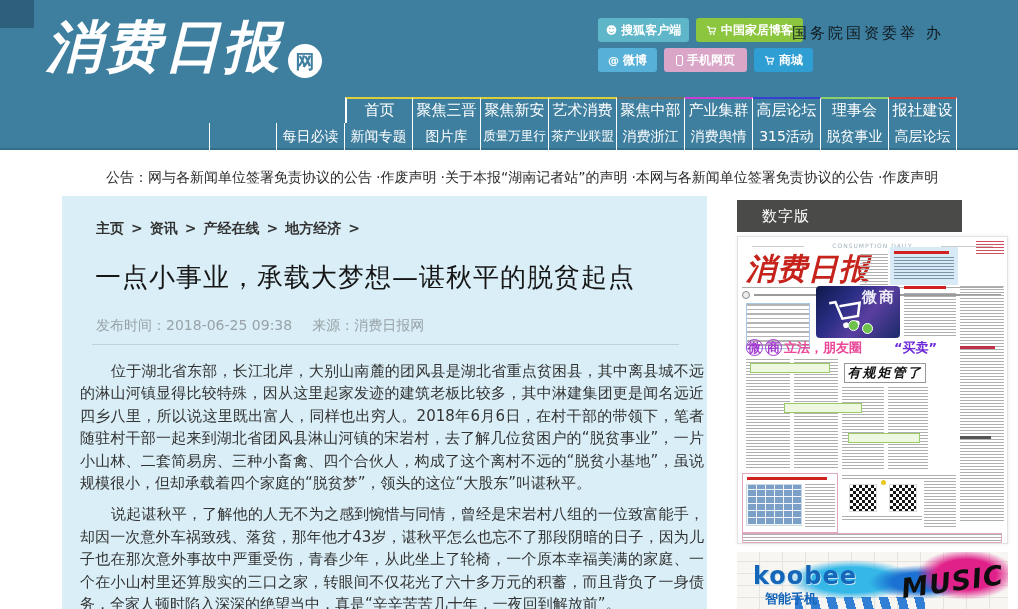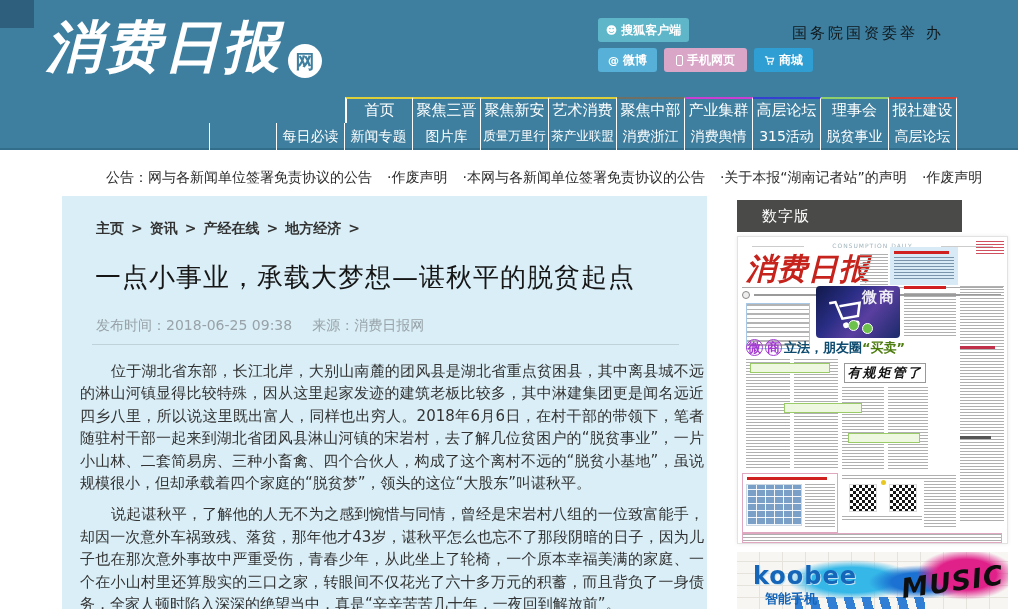--- a/index.html
+++ b/index.html
@@ -28,21 +28,21 @@
   .nav-row1 { left:345px; top:97px; }
   .nav-row2 { left:209px; top:123px; }
   .nav-cell { width:68px; height:26px; border-top:2px solid transparent; border-right:1px solid #fff; color:#fff; font-size:15px; text-align:center; line-height:23px; white-space:nowrap; overflow:hidden; cursor:pointer; }
   .nav-row2 .nav-cell { height:27px; border-top:none; line-height:26px; font-size:14px; }
   .nav-cell.first { border-left:1px solid #fff; }
   .nav-cell.accent-left { border-left-width:2px; border-left-style:solid; }
   .nav-cell.small { font-size:12.5px; }
   .nav-cell.empty { cursor:default; }
 
   
-  .announce { position:absolute; left:0; top:150px; width:1018px; height:56px; background:#ffffff; display:flex; align-items:center; padding-left:106px; gap:15px; }
+  .announce { position:absolute; left:0; top:150px; width:1018px; height:56px; background:#ffffff; display:flex; align-items:center; padding-left:106px; gap:4px; }
   .announce a { font-size:14px; color:#2b2b2b; text-decoration:none; cursor:pointer; white-space:nowrap; }
 
   
   .content-box { position:absolute; left:62px; top:196px; width:645px; height:413px; background:#d9eef6; }
   .crumbs { position:absolute; left:34px; top:24px; font-size:14px; font-weight:bold; color:#333; }
   .crumbs .sep { margin:0 7px; color:#333; }
   .crumbs .crumb { cursor:pointer; }
   .art-title { position:absolute; left:33px; top:64px; width:590px; font-size:26px; font-weight:500; color:#161616; letter-spacing:1px; }
   .art-meta { position:absolute; left:34px; top:121px; font-size:14px; color:#98a2a8; display:flex; gap:20px; }
   .art-divider { position:absolute; left:30px; top:148px; width:587px; height:1px; background:#bfd2da; }
@@ -73,22 +73,22 @@
   .np-bubble { width:11px; height:11px; border-radius:50%; background:#6cc24a; border:1px solid #fff; }
   .np-bubble.b1 { left:32px; top:34px; } .np-bubble.b2 { left:46px; top:37px; }
   .np-rightcol { left:166px; top:49px; width:52px; height:52px; }
   .np-rightcol .rtitle { left:0; top:0; width:80%; height:3px; background:#d02020; }
   .np-rightcol .rbody { left:0; top:7px; right:0; bottom:0; }
   .np-farcol { left:222px; top:49px; width:44px; height:236px; }
   .np-farcol .rline { left:0; top:60px; width:80%; height:3px; background:#c03048; }
   .np-farcol .rline2 { left:0; top:150px; width:70%; height:3px; background:#555; }
   .np-headline { left:8px; top:102px; width:212px; font-size:13px; font-weight:bold; white-space:nowrap; }
   .np-headline .circ { display:inline-block; position:static; width:17px; height:17px; line-height:16px; text-align:center; border:1px solid #a23ad0; border-radius:50%; color:#a23ad0; margin-right:2px; }
-  .np-headline .t1 { position:static; color:#0c4a6e; }
-  .np-headline .t2 { position:static; color:#4d7c0f; }
+  .np-headline .t1 { position:static; color:#ec4899; }
+  .np-headline .t2 { position:static; color:#6d28d9;margin-left:32px; }
   .np-subhead { left:106px; top:126px; width:82px; height:20px; border:1px solid #999; font-family:"DejaVu Serif",serif; font-style:italic; font-weight:bold; font-size:13px; color:#111; text-align:center; line-height:18px; letter-spacing:2px; }
   .np-col { width:44px; height:110px; }
   .np-col.c1 { left:8px; top:122px; } .np-col.c2 { left:56px; top:122px; }
   .np-col.c3 { left:104px; top:150px; height:82px; width:42px; } .np-col.c4 { left:150px; top:150px; height:82px; width:40px; }
   .np-green { height:10px; background:#eef8e0; border:1px solid #99cc66; }
   .np-green.g1 { left:12px; top:126px; width:80px; }
   .np-green.g2 { left:46px; top:166px; width:78px; }
   .np-green.g3 { left:110px; top:196px; width:72px; }
   .np-pinkbox { left:4px; top:236px; width:96px; height:60px; border:1px solid #e0a8c0; }
   .np-pinkbox .ptitle { left:4px; top:3px; width:85%; height:3px; background:#d02020; }
@@ -132,20 +132,28 @@
 
     <div class="logo">
       <span class="logo-text">消费日报</span>
       <span class="logo-badge">网</span>
     </div>
 
     <div class="qbtn" style="left: 598px; top: 18px; width: 91px; background-color: rgb(95, 182, 200);">
       <span class="icon-person"></span>
       <span>搜狐客户端</span>
     </div>
+    <div class="qbtn" style="left: 696px; top: 18px; width: 107px; background-color: rgb(140, 198, 63);">
+      <svg width="11" height="11" viewBox="0 0 24 24">
+          <path d="M2 4h4l2.5 11h10l2.5-8H8" stroke="#fff" stroke-width="2.4" fill="none"></path>
+          <circle cx="10" cy="19.5" r="2" fill="#fff"></circle>
+          <circle cx="17" cy="19.5" r="2" fill="#fff"></circle>
+        </svg>
+      <span>中国家居博客</span>
+    </div>
     <div class="qbtn" style="left: 598px; top: 48px; width: 59px; background-color: rgb(86, 176, 216);">
       <span class="icon-at"></span>
       <span>微博</span>
     </div>
     <div class="qbtn" style="left: 664px; top: 48px; width: 83px; background-color: rgb(217, 166, 200);">
       <span class="icon-phone"></span>
       <span>手机网页</span>
     </div>
     <div class="qbtn" style="left: 754px; top: 48px; width: 59px; background-color: rgb(47, 158, 210);">
       <svg width="11" height="11" viewBox="0 0 24 24">
@@ -183,22 +191,22 @@
       <div class="nav-cell">消费舆情</div>
       <div class="nav-cell">315活动</div>
       <div class="nav-cell">脱贫事业</div>
       <div class="nav-cell">高层论坛</div>
     </nav>
   </header>
 
   <div class="announce">
     <a>公告：网与各新闻单位签署免责协议的公告</a>
     <a>·作废声明</a>
+    <a>·关于本报“湖南记者站”的声明</a>
     <a>·本网与各新闻单位签署免责协议的公告</a>
-    <a>·关于本报“湖南记者站”的声明</a>
     <a>·作废声明</a>
   </div>
 
   <main class="content-box" style="background-color: rgb(217, 238, 246);">
     <div class="crumbs">
       <span class="crumb">主页</span><span class="sep">&gt;</span><span class="crumb">资讯</span><span class="sep">&gt;</span><span class="crumb">产经在线</span><span class="sep">&gt;</span><span class="crumb">地方经济</span><span class="sep">&gt;</span>
     </div>
 
     <h1 class="art-title">一点小事业，承载大梦想—谌秋平的脱贫起点</h1>
 

